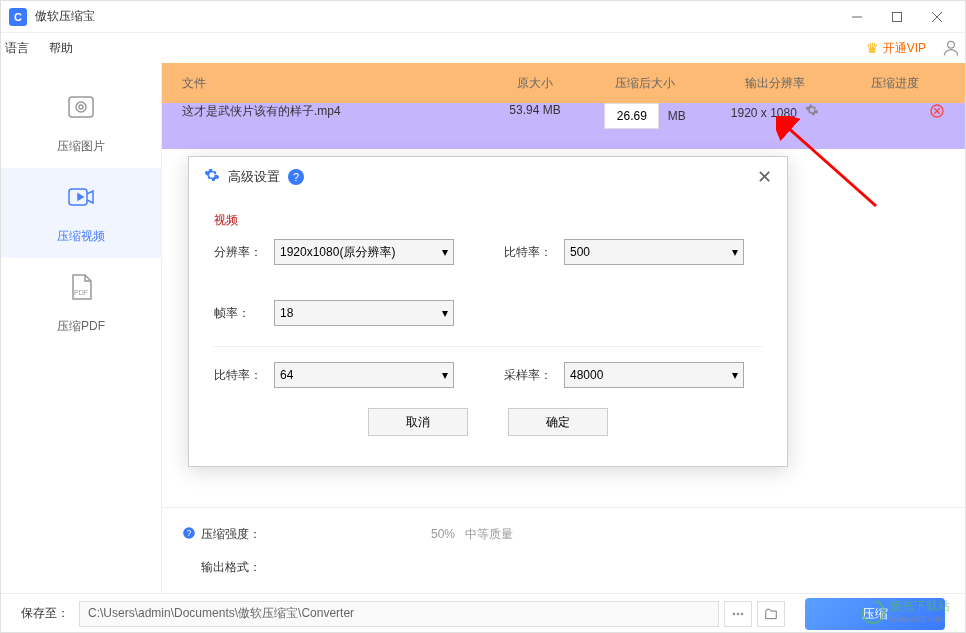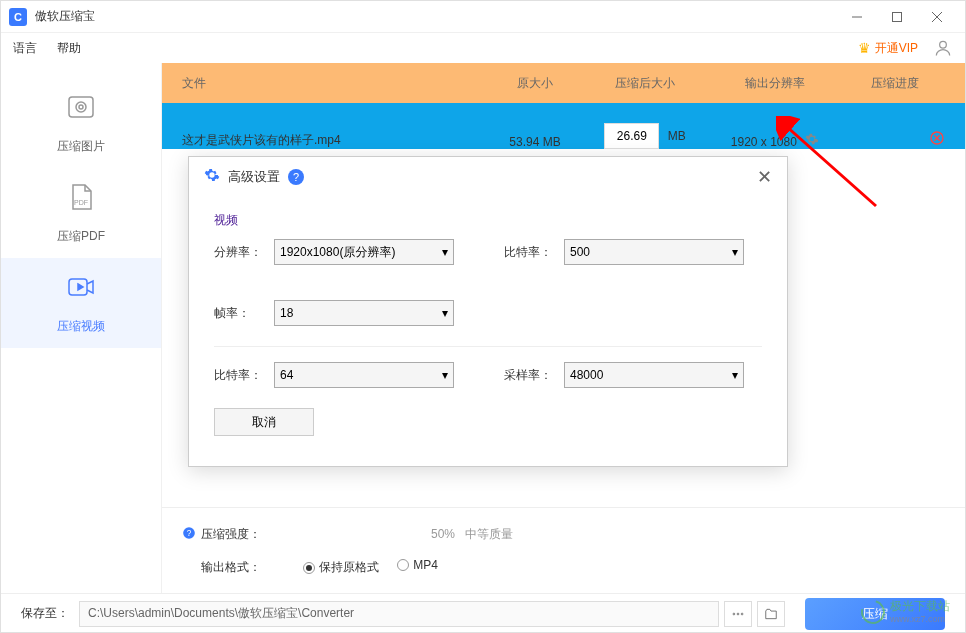--- a/index.html
+++ b/index.html
@@ -5,21 +5,21 @@
     * { box-sizing: border-box; margin: 0; padding: 0; font-family: "Microsoft YaHei", Arial, sans-serif; }
     body { width: 966px; height: 633px; background: #fff; position: relative; overflow: hidden; border: 1px solid #e0e0e0; }
     
     .titlebar { height: 32px; display: flex; align-items: center; padding: 0 8px; border-bottom: 1px solid #f0f0f0; }
     .app-icon { width: 18px; height: 18px; background: #3a7afe; border-radius: 3px; margin-right: 8px; display: flex; align-items: center; justify-content: center; color: white; font-size: 11px; font-weight: bold; }
     .app-title { font-size: 12px; color: #333; }
     .titlebar-spacer { flex: 1; }
     .window-btn { width: 40px; height: 28px; display: flex; align-items: center; justify-content: center; color: #666; font-size: 12px; cursor: pointer; }
     .window-btn svg { width: 10px; height: 10px; }
     
-    .menubar { height: 30px; display: flex; align-items: center; padding: 0 12px; }
+    .menubar { height: 30px; display: flex; align-items: center; padding: 0 4px; }
     .menu-item { font-size: 12px; color: #333; margin-right: 20px; cursor: pointer; }
     .menubar-spacer { flex: 1; }
     .vip-btn { display: flex; align-items: center; color: #ff6600; font-size: 12px; margin-right: 15px; cursor: pointer; }
     .crown-icon { color: #ffb400; margin-right: 4px; font-size: 14px; }
     .user-icon { width: 20px; height: 20px; color: #999; }
     
     .main { display: flex; height: 530px; }
     .sidebar { width: 160px; padding-top: 15px; }
     .side-item { height: 90px; display: flex; flex-direction: column; align-items: center; justify-content: center; cursor: pointer; color: #666; }
     .side-item.active { background: #f0f5ff; color: #4a7dff; }
@@ -28,21 +28,21 @@
     .side-icon svg { width: 32px; height: 32px; }
     
     .content { flex: 1; border-left: 1px solid #f0f0f0; display: flex; flex-direction: column; }
     .table-header { height: 40px; display: flex; align-items: center; background: #fdba74; font-size: 12px; color: #666; padding: 0 20px; }
     .col-file { flex: 1; }
     .col-size { width: 100px; text-align: center; }
     .col-after { width: 120px; text-align: center; }
     .col-res { width: 140px; text-align: center; }
     .col-prog { width: 100px; text-align: center; }
     
-    .table-row { height: 46px; display: flex; align-items: flex-end; background: #0ea5e9; font-size: 12px; color: #333; padding: 0 20px; }
+    .table-row { height: 46px; display: flex; align-items: flex-start; background: #c4b5fd; font-size: 12px; color: #333; padding: 0 20px; }
     .size-input { width: 55px; height: 26px; border: 1px solid #ddd; text-align: center; font-size: 12px; padding: 0 4px; }
     .gear-icon { margin-left: 5px; color: #888; cursor: pointer; }
     .delete-icon { color: #ff4444; cursor: pointer; }
     
     .bottom-panel { border-top: 1px solid #eee; padding: 12px 20px; font-size: 12px; color: #333; margin-top: auto; }
     .bottom-row { display: flex; align-items: center; height: 28px; }
     .info-icon { color: #3a7afe; margin-right: 5px; }
     .radio-group { margin-left: 10px; }
     .radio-item { margin-right: 15px; display: inline-flex; align-items: center; }
     .radio-circle { width: 12px; height: 12px; border: 1px solid #999; border-radius: 50%; margin-right: 4px; display: inline-flex; align-items: center; justify-content: center; }
@@ -56,27 +56,27 @@
     
     
     .dialog { position: absolute; left: 187px; top: 155px; width: 600px; background: white; border: 1px solid #ccc; box-shadow: 0 4px 20px rgba(0,0,0,0.15); z-index: 100; }
     .dialog-header { height: 40px; display: flex; align-items: center; padding: 0 15px; }
     .dialog-gear { color: #3a7afe; margin-right: 8px; font-size: 16px; }
     .dialog-title { font-size: 13px; color: #333; }
     .dialog-help { width: 16px; height: 16px; border-radius: 50%; background: #3a7afe; color: white; font-size: 11px; display: flex; align-items: center; justify-content: center; margin-left: 8px; }
     .dialog-spacer { flex: 1; }
     .dialog-close { font-size: 18px; color: #666; cursor: pointer; }
     .dialog-body { padding: 5px 25px 20px; }
-    .section-title { font-size: 12px; color: #4c1d95; margin: 10px 0; }
+    .section-title { font-size: 12px; color: #b91c1c; margin: 10px 0; }
     .form-row { display: flex; align-items: center; margin-bottom: 15px; }
     .form-label { width: 60px; font-size: 12px; color: #333; }
     .form-select { width: 180px; height: 26px; border: 1px solid #aaa; font-size: 12px; padding: 0 5px; background: #f5f5f5; position: relative; display: flex; align-items: center; justify-content: space-between; }
     .form-gap { width: 50px; }
     .form-sep { border-top: 1px solid #eee; margin: 20px 0 15px; }
-    .dialog-footer { display: flex; gap: 40px; padding: 5px 0 10px; }
+    .dialog-footer { display: flex; justify-content: center; gap: 40px; padding: 5px 0 10px; }
     .dialog-btn { width: 100px; height: 28px; border: 1px solid #ccc; background: #f5f5f5; font-size: 12px; cursor: pointer; }
     
     
     .arrow-svg { position: absolute; left: 775px; top: 115px; z-index: 200; pointer-events: none; }
     
     
     .watermark { position: absolute; right: 15px; bottom: 8px; display: flex; align-items: center; opacity: 0.7; z-index: 300; }
     .wm-logo { width: 24px; height: 24px; border: 2px solid #5bb85b; border-radius: 50%; border-top-color: transparent; transform: rotate(-30deg); margin-right: 5px; }
     .wm-text { font-size: 12px; color: #5bb85b; line-height: 1.1; }
     .wm-sub { font-size: 9px; color: #888; }
@@ -127,39 +127,39 @@
     <div class="side-item">
       <div class="side-icon">
         <svg viewBox="0 0 32 32" fill="none" stroke="#999" stroke-width="1.5">
             <rect x="4" y="6" width="24" height="20" rx="3"></rect>
             <circle cx="16" cy="16" r="5"></circle>
             <circle cx="16" cy="16" r="2"></circle>
           </svg>
       </div>
       <div class="side-label">压缩图片</div>
     </div>
+    <div class="side-item active">
+      <div class="side-icon">
+        <svg viewBox="0 0 32 32" fill="none" stroke="#4a7dff" stroke-width="1.5">
+            <rect x="4" y="8" width="18" height="16" rx="3"></rect>
+            <path d="M13 13l5 3-5 3z" fill="#4a7dff"></path>
+            <path d="M22 13l6-3v12l-6-3"></path>
+          </svg>
+      </div>
+      <div class="side-label">压缩视频</div>
+    </div>
     <div class="side-item">
       <div class="side-icon">
         <svg viewBox="0 0 32 32" fill="none" stroke="#999" stroke-width="1.5">
             <path d="M8 4h12l6 6v18H8z"></path>
             <path d="M20 4v6h6"></path>
             <text x="16" y="24" font-size="7" fill="#999" text-anchor="middle" stroke="none">PDF</text>
           </svg>
       </div>
       <div class="side-label">压缩PDF</div>
-    </div>
-    <div class="side-item active">
-      <div class="side-icon">
-        <svg viewBox="0 0 32 32" fill="none" stroke="#4a7dff" stroke-width="1.5">
-            <rect x="4" y="8" width="18" height="16" rx="3"></rect>
-            <path d="M13 13l5 3-5 3z" fill="#4a7dff"></path>
-            <path d="M22 13l6-3v12l-6-3"></path>
-          </svg>
-      </div>
-      <div class="side-label">压缩视频</div>
     </div>
   </div>
 
   <div class="content">
     <div class="table-header">
       <div class="col-file">文件</div>
       <div class="col-size">原大小</div>
       <div class="col-after">压缩后大小</div>
       <div class="col-res">输出分辨率</div>
       <div class="col-prog">压缩进度</div>
@@ -197,30 +197,20 @@
               <circle cx="12" cy="12" r="10"></circle>
               <text x="12" y="17" font-size="14" fill="white" text-anchor="middle">?</text>
             </svg>
         </span>
         <span>压缩强度：</span>
         <span style="margin-left:170px;color:#999;">50%</span>
         <span style="margin-left:10px;color:#999;">中等质量</span>
       </div>
       <div class="bottom-row" style="margin-top:5px;gap:32px;">
         <span style="margin-left:19px;">输出格式：</span>
-        <span class="radio-group">
-          <span class="radio-item">
-            <span class="radio-circle checked"></span>
-            <span>保持原格式</span>
-          </span>
-          <span class="radio-item">
-            <span class="radio-circle"></span>
-            <span>MP4</span>
-          </span>
-        </span>
       </div>
     </div>
   </div>
 </div>
 
 <div class="footer">
   <span class="save-label">保存至：</span>
   <input class="path-input" value="C:\Users\admin\Documents\傲软压缩宝\Converter" style="">
   <div class="path-btn">
     <svg width="14" height="14" viewBox="0 0 24 24" fill="none" stroke="#666" stroke-width="1.5">
@@ -280,20 +270,21 @@
       </div>
       <div class="form-gap"></div>
       <div class="form-label">采样率：</div>
       <div class="form-select">
         <span>48000</span>
           <span>▾</span>
       </div>
     </div>
     <div class="dialog-footer">
       <button class="dialog-btn">取消</button>
+      <button class="dialog-btn">确定</button>
     </div>
   </div>
 </div>
 
 <svg class="arrow-svg" width="120" height="100">
   <defs>
     <marker id="arrowhead" markerWidth="10" markerHeight="10" refX="2" refY="5" orient="auto">
       <polygon points="0 0, 10 5, 0 10" fill="#ff0000"></polygon>
     </marker>
   </defs>

